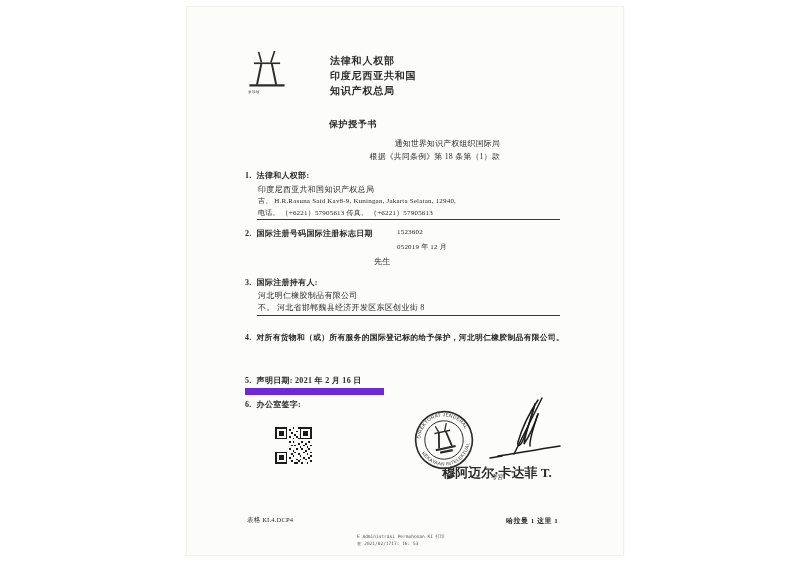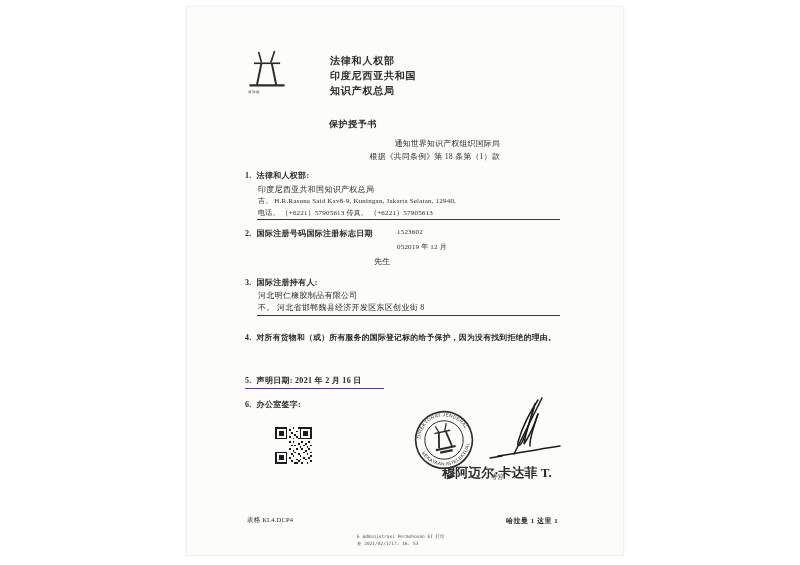--- a/index.html
+++ b/index.html
@@ -15,21 +15,21 @@
     box-shadow:0 0 4px rgba(0,0,0,0.03);
   }
   .body-line{font-size:8px;letter-spacing:0.3px;white-space:nowrap}
   .mono{font-family:Liberation Serif, serif;font-size:7px;letter-spacing:0.2px;white-space:nowrap}
   .heading{font-size:8px;font-weight:bold;letter-spacing:0.3px;white-space:nowrap}
   .heading .num{margin-right:5px}
   .rule{height:1px;background:#3a3a3a}
   .ministry{font-size:10px;font-weight:bold;line-height:15px;letter-spacing:0.8px;white-space:nowrap}
   .doc-title{font-size:9px;font-weight:bold;letter-spacing:0.6px;white-space:nowrap}
   .notice{width:220px;text-align:right;font-size:7.8px;line-height:12.5px;letter-spacing:0.3px;white-space:nowrap}
-  .underlined{border-bottom:1px solid #6d28d9;padding:0 22px 2px 0}
+  .underlined{border-bottom:7px solid #6d28d9;padding:0 22px 2px 0}
   .logo-cap{font-size:3.5px;letter-spacing:0.5px;color:#333}
   .signer-name{width:130px;text-align:center;font-weight:bold;font-size:13px;white-space:nowrap}
   .signer-title{width:130px;text-align:center;font-style:italic;font-size:6.5px}
   .foot-form{font-size:6.5px;letter-spacing:0.2px}
   .foot-page{font-size:7px;font-weight:bold;letter-spacing:0.5px}
   .foot-print{font-family:"DejaVu Sans Mono","Liberation Mono",monospace;font-size:4.5px;line-height:6.5px;color:#555;white-space:nowrap}
   .seal-wrap{transform:rotate(-12deg)}
   svg{display:block}
 </style>
 </head>
@@ -80,21 +80,21 @@
 <div class="abs body-line" style="left:374px;top:256px">先生</div>
 
 <div class="abs heading" style="left:245px;top:277px">
   <span class="num">3.</span><span>国际注册持有人:</span>
 </div>
 <div class="abs body-line" style="left:258px;top:290px">河北明仁橡胶制品有限公司</div>
 <div class="abs body-line" style="left:258px;top:302px">不。 河北省邯郸魏县经济开发区东区创业街 8</div>
 <div class="abs rule" style="left:257px;top:315px;width:303px"></div>
 
 <div class="abs heading" style="left:245px;top:332px;font-size:7.8px">
-  <span class="num">4.</span><span>对所有货物和（或）所有服务的国际登记标的给予保护，因为没有找到拒绝的理由。</span>
+  <span class="num">4.</span><span>对所有货物和（或）所有服务的国际登记标的给予保护，河北明仁橡胶制品有限公司。</span>
 </div>
 
 <div class="abs heading underlined" style="left:245px;top:375px">
   <span class="num">5.</span><span>声明日期: 2021 年 2 月 16 日</span>
 </div>
 
 <div class="abs heading" style="left:245px;top:399px">
   <span class="num">6.</span><span>办公室签字:</span>
 </div>
 

